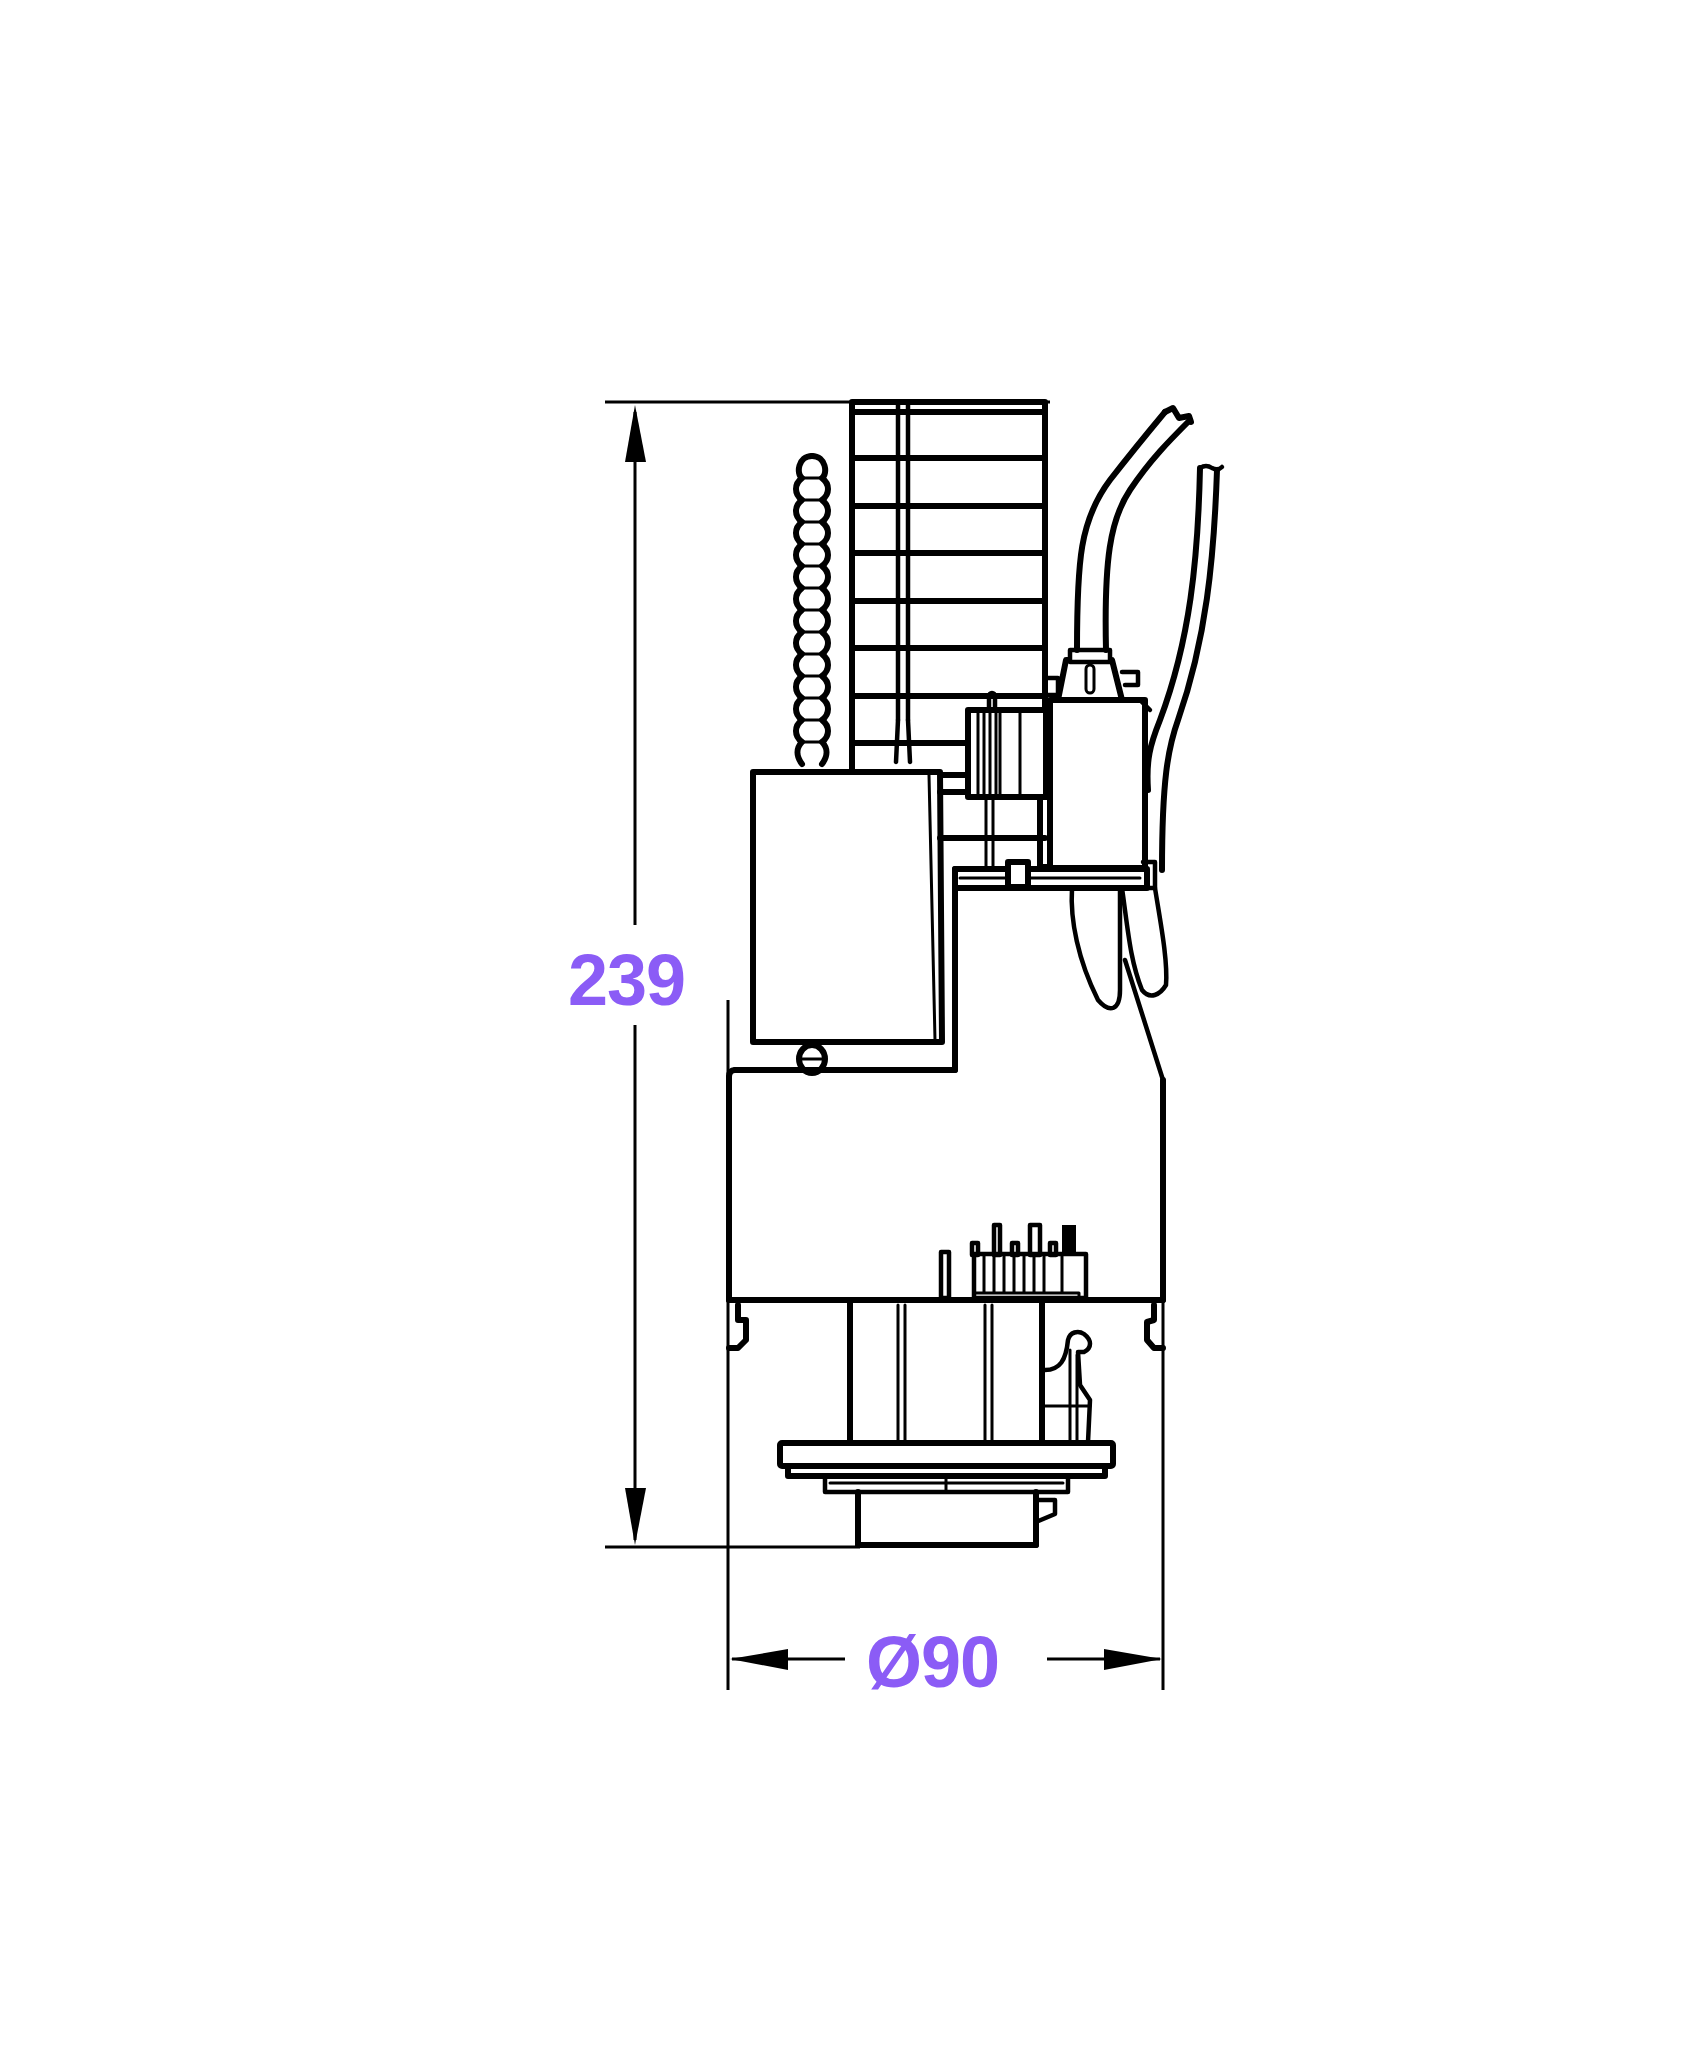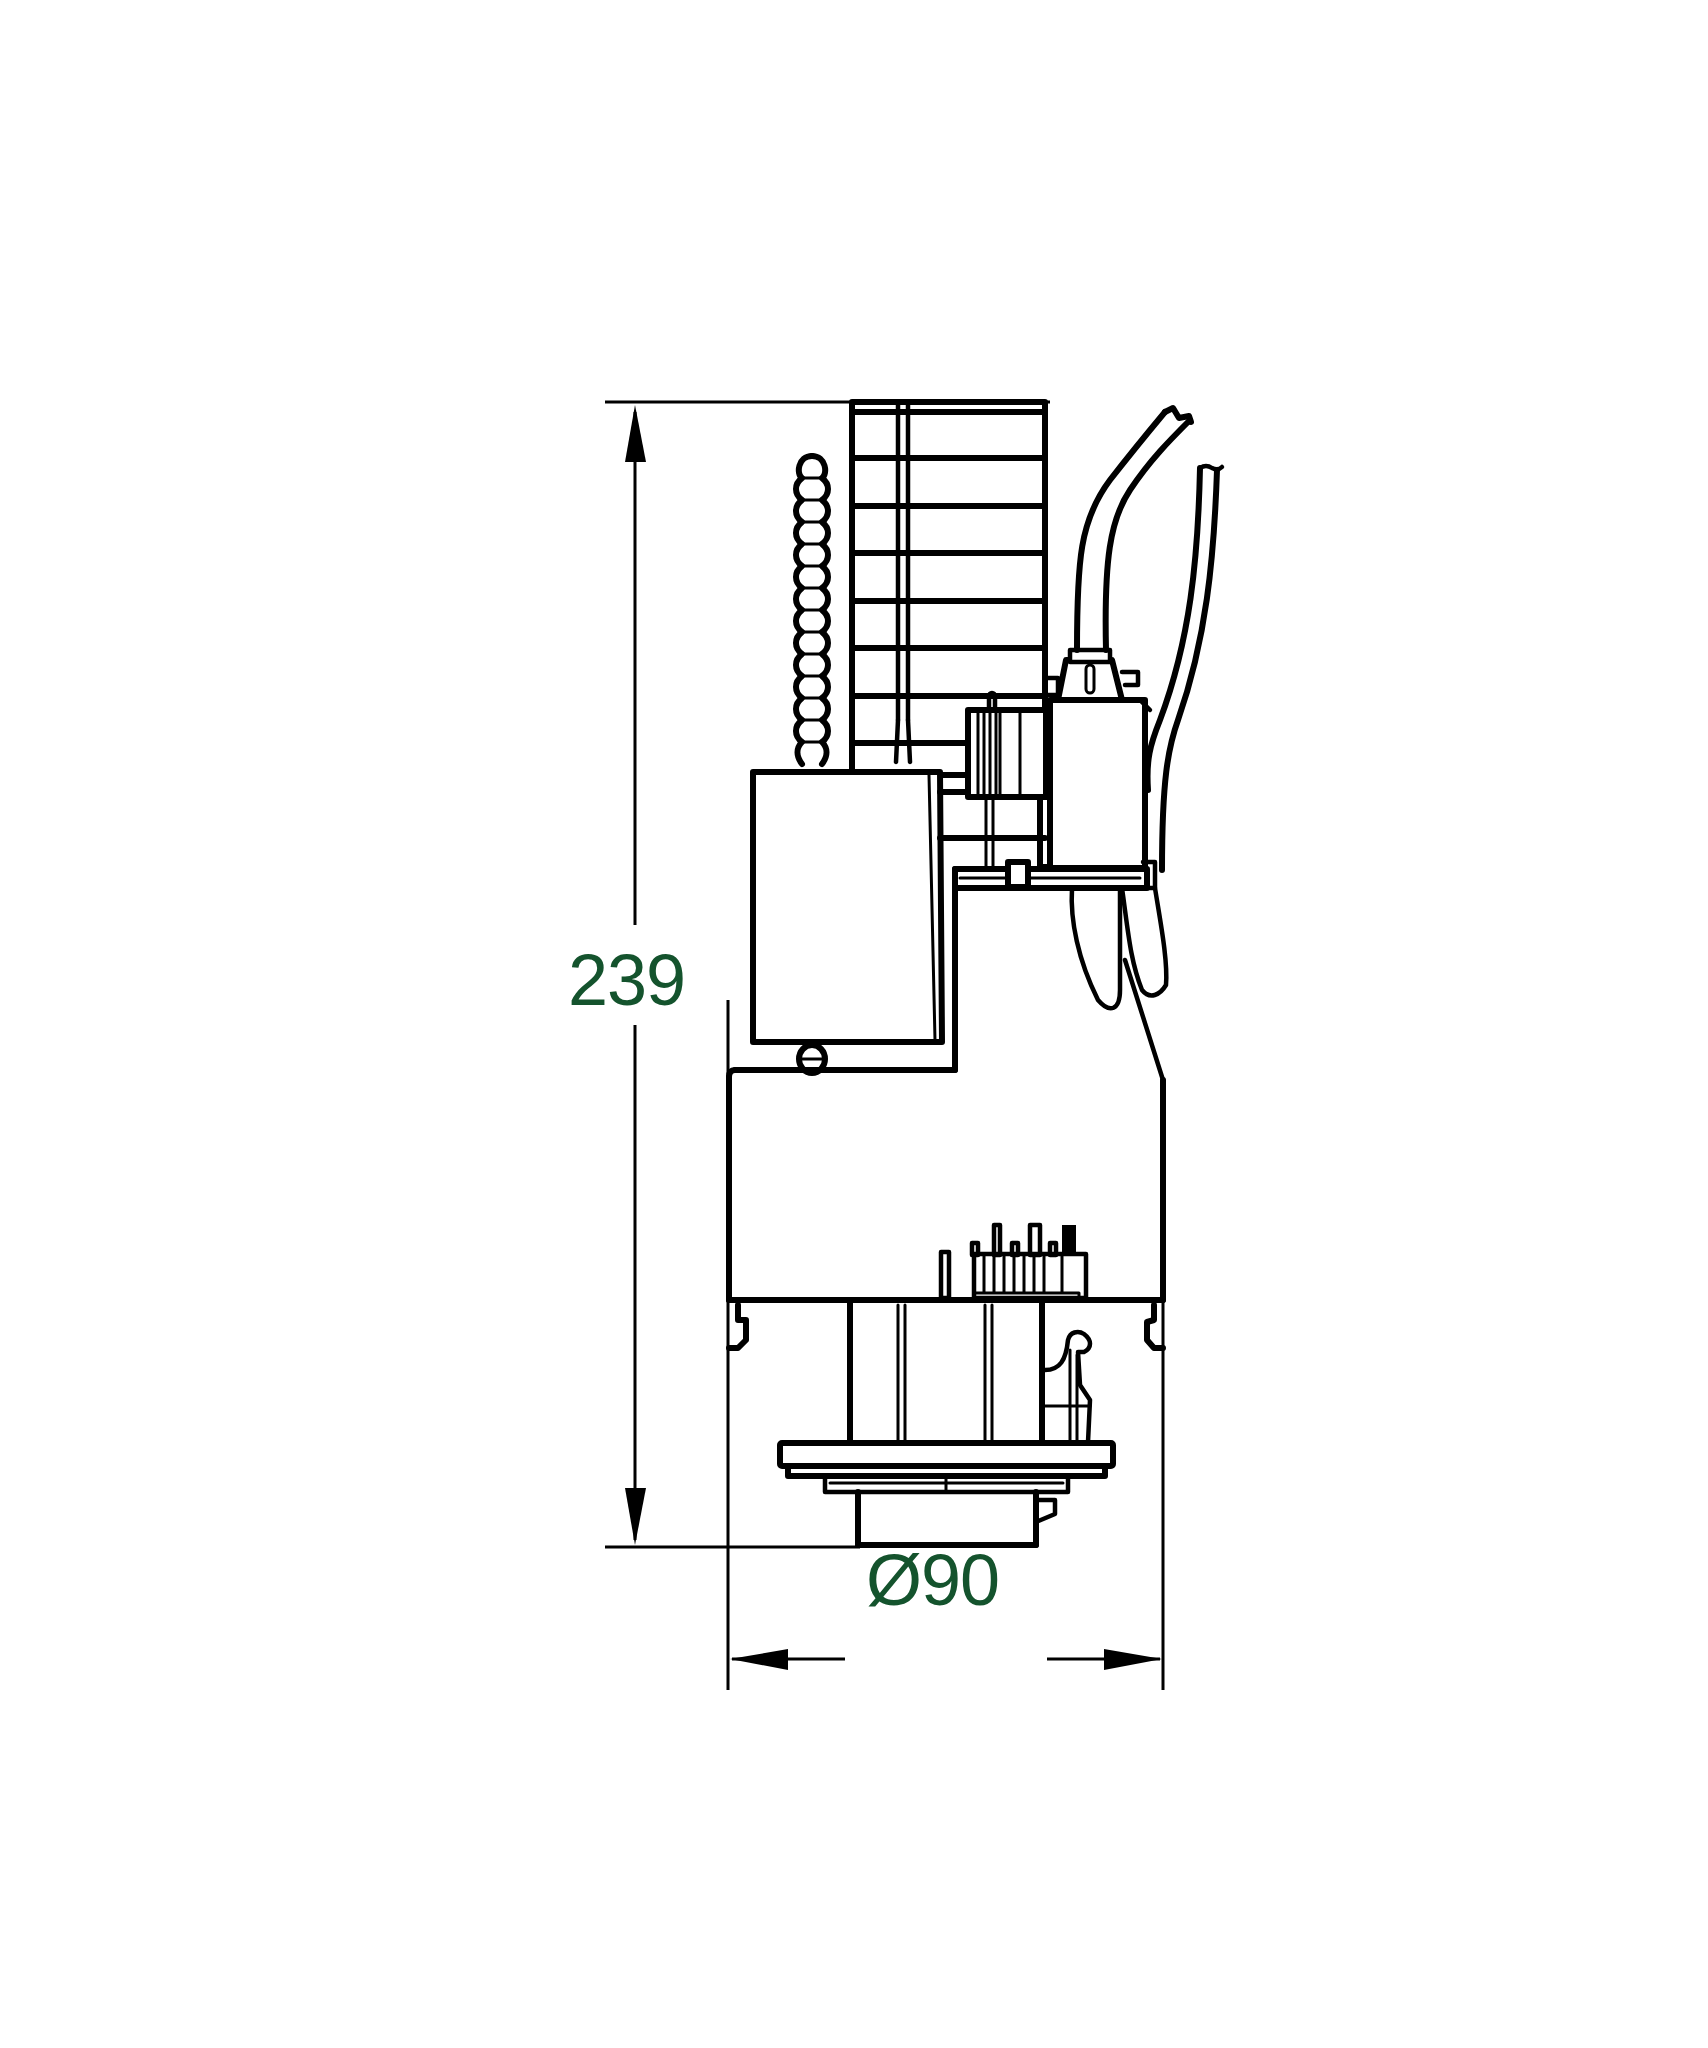--- a/index.html
+++ b/index.html
@@ -1,27 +1,27 @@
 <!DOCTYPE html>
 <html><head>
   <meta charset="utf-8">
   <style>
     html, body { margin: 0; padding: 0; background: #ffffff; }
     body { width: 1708px; height: 2048px; position: relative; overflow: hidden; }
     #drawing { position: absolute; left: 0; top: 0; width: 1708px; height: 2048px; }
     .dim-label {
       position: absolute;
       font-family: "Liberation Sans", "DejaVu Sans", sans-serif;
-      font-weight: normal;
-      color: #14532d;
+      font-weight: bold;
+      color: #8b5cf6;
       white-space: nowrap;
       line-height: 1;
     }
     #label-height { left: 568px; top: 944px; font-size: 72px; letter-spacing: -1px; }
-    #label-diameter { left: 866px; top: 1544px; font-size: 72px; letter-spacing: -1px; }
+    #label-diameter { left: 866px; top: 1626px; font-size: 72px; letter-spacing: -1px; }
     svg .thick { stroke: #000; stroke-width: 6; fill: none; stroke-linejoin: round; stroke-linecap: round; }
     svg .med { stroke: #000; stroke-width: 4.5; fill: none; stroke-linejoin: round; stroke-linecap: round; }
     svg .thin { stroke: #000; stroke-width: 3; fill: none; stroke-linejoin: round; stroke-linecap: round; }
     svg .fillw { fill: #fff; }
     svg .dimline { stroke: #000; stroke-width: 3; fill: none; }
     svg .arrow { fill: #000; stroke: none; }
   </style>
 </head>
 <body>
 

